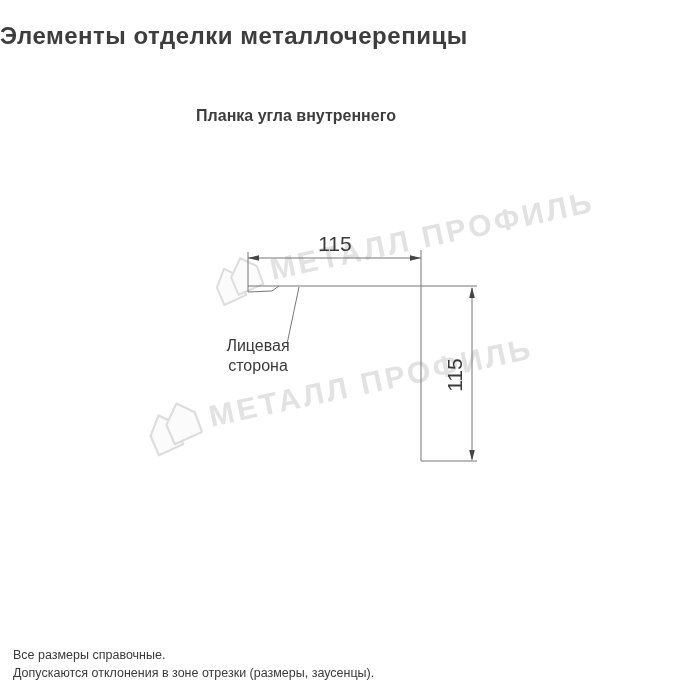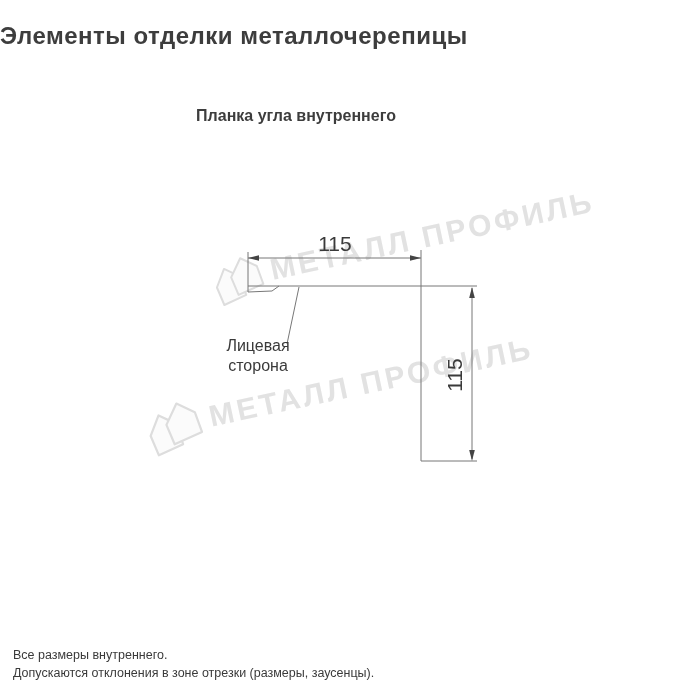--- a/index.html
+++ b/index.html
@@ -159,17 +159,17 @@
 
   <div class="dim-label" id="dim-top-label">115</div>
   <div class="dim-label" id="dim-right-label">115</div>
 
   <div id="face-side-label">
     <div>Лицевая</div>
     <div>сторона</div>
   </div>
 
   <div id="footer-notes">
-    <div>Все размеры внутреннего.</div>
+    <div>Все размеры справочные.</div>
     <div>Допускаются отклонения в зоне отрезки (размеры, заусенцы).</div>
   </div>
 
 </div>
 
 </body></html>

